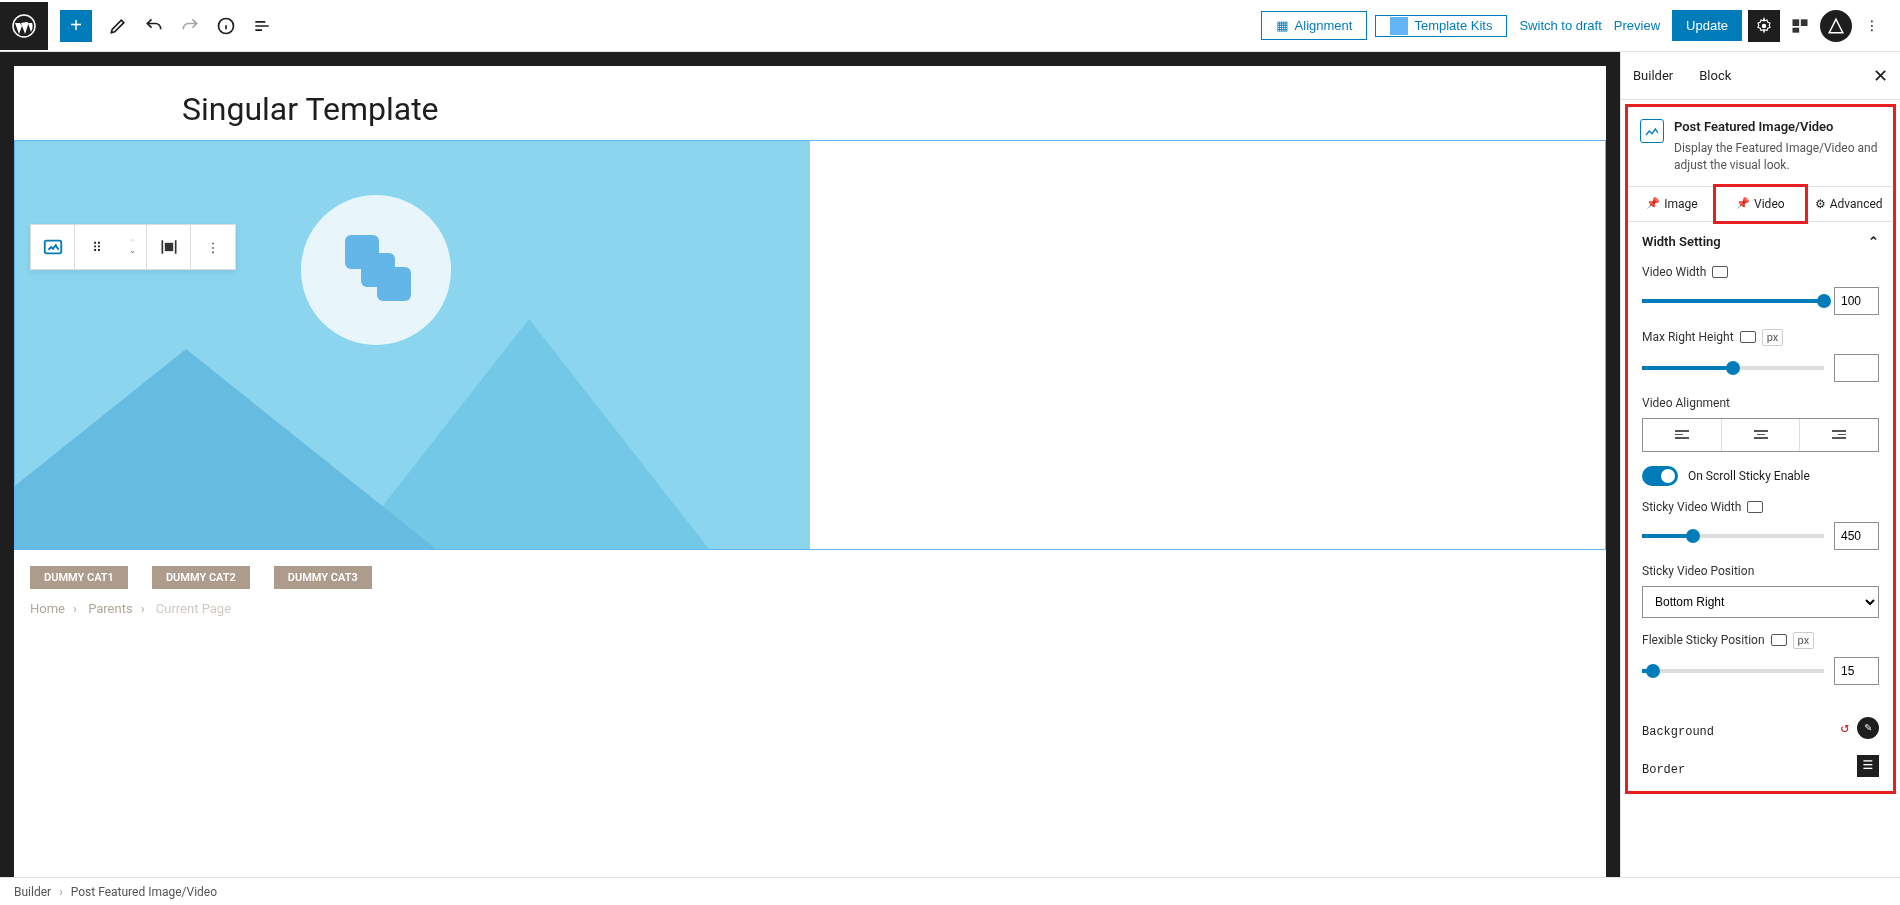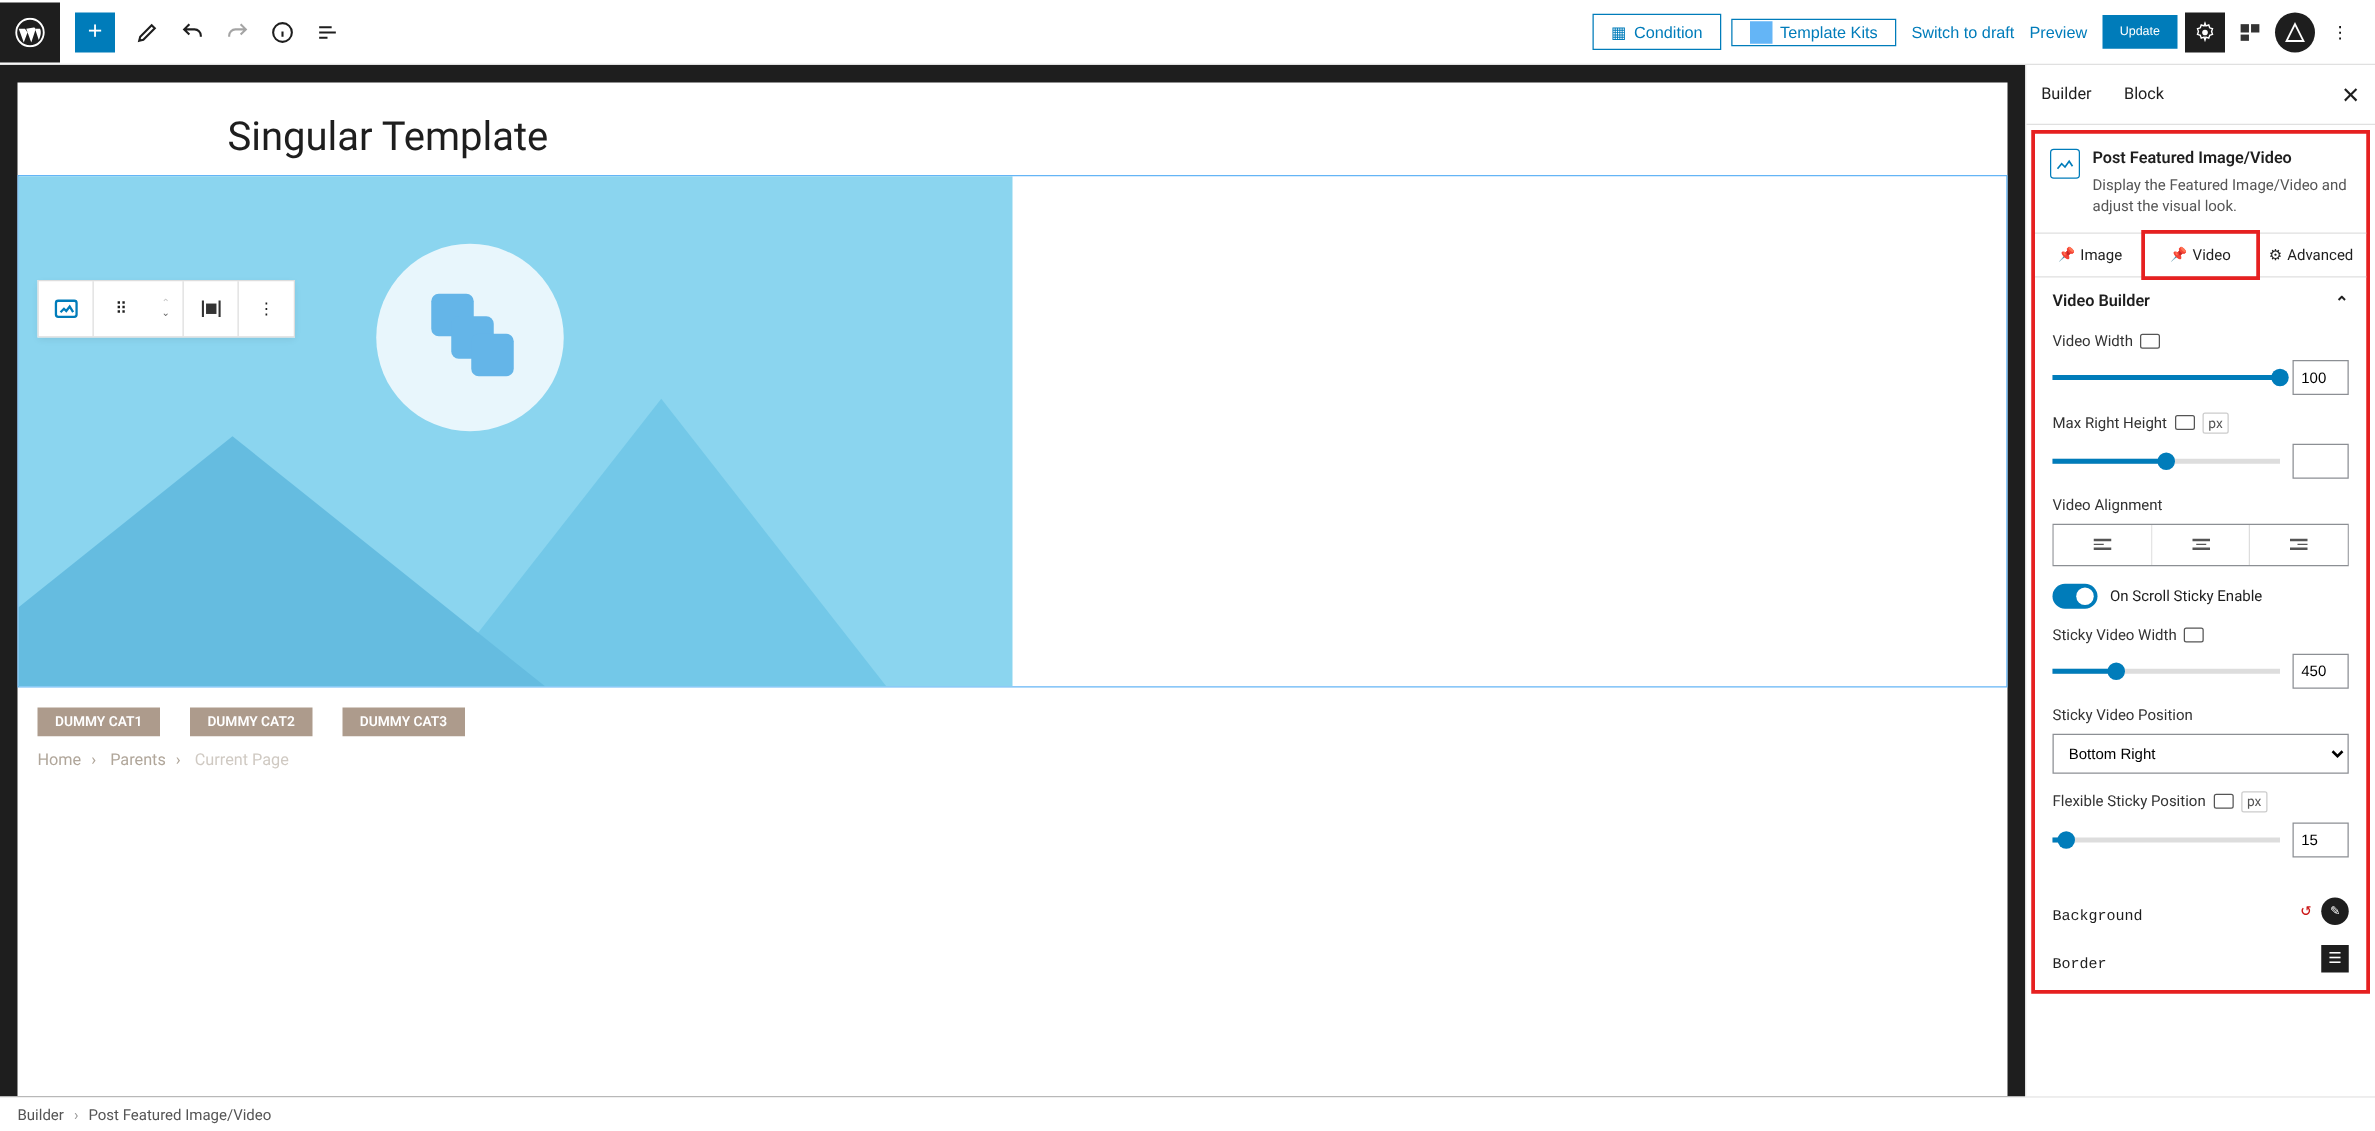--- a/index.html
+++ b/index.html
@@ -10,21 +10,21 @@
 .wp-logo { width: 48px; height: 48px; background: #1e1e1e; display: flex; align-items: center; justify-content: center; margin-left: -8px; margin-right: 12px; }
 .wp-logo svg { width: 24px; height: 24px; fill: #fff; }
 .btn-add { width: 32px; height: 32px; background: #007cba; color: #fff; border: none; display: flex; align-items: center; justify-content: center; font-size: 20px; cursor: pointer; margin-right: 8px; }
 .tool-icon { width: 32px; height: 32px; background: none; border: none; display: flex; align-items: center; justify-content: center; cursor: pointer; margin: 0 2px; color: #1e1e1e; }
 .tool-icon svg { width: 20px; height: 20px; }
 .topbar-spacer { flex: 1; }
 .btn-condition { border: 1px solid #007cba; background: #fff; color: #007cba; padding: 6px 14px; cursor: pointer; margin-right: 8px; display: flex; align-items: center; gap: 6px; font-size: 13px; }
 .btn-template-kits { border: 1px solid #007cba; background: #fff; color: #007cba; padding: 1px 14px; cursor: pointer; margin-right: 12px; display: flex; align-items: center; gap: 6px; font-size: 13px; }
 .tk-icon { width: 18px; height: 18px; background: #64b5f6; display: inline-block; }
 .btn-link { background: none; border: none; color: #007cba; cursor: pointer; margin-right: 12px; font-size: 13px; }
-.btn-update { background: #007cba; color: #fff; border: none; padding: 8px 14px; cursor: pointer; margin-right: 6px; font-size: 10px; }
+.btn-update { background: #007cba; color: #fff; border: none; padding: 8px 14px; cursor: pointer; margin-right: 6px; font-size: 13px; }
 .btn-dark { width: 32px; height: 32px; background: #1e1e1e; color: #fff; border: none; display: flex; align-items: center; justify-content: center; cursor: pointer; margin-right: 4px; }
 .btn-dark svg { width: 18px; height: 18px; fill: #fff; }
 .btn-icon-sq { width: 32px; height: 32px; background: #fff; border: none; display: flex; align-items: center; justify-content: center; cursor: pointer; margin-right: 4px; }
 
 
 .main { display: flex; height: calc(100vh - 52px - 28px); }
 .canvas-area { flex: 1; background: #1e1e1e; padding: 14px 14px 0 14px; overflow: auto; position: relative; }
 .canvas { background: #fff; min-height: 100%; padding: 0; position: relative; }
 .page-title { font-size: 32px; font-weight: 400; padding: 24px 0 12px 168px; color: #1e1e1e; }
 
@@ -135,21 +135,21 @@
       </svg>
     </button>
   <button class="tool-icon">
       <svg viewBox="0 0 24 24" fill="none" stroke="currentColor" stroke-width="2">
         <path d="M4 7h12M4 12h16M4 17h8"></path>
       </svg>
     </button>
   <div class="topbar-spacer"></div>
   <button class="btn-condition">
       <span>▦</span>
-      <span>Condition</span>
+      <span>Alignment</span>
     </button>
   <button class="btn-template-kits">
       <span class="tk-icon"></span>
       <span>Template Kits</span>
     </button>
   <button class="btn-link">Switch to draft</button>
   <button class="btn-link">Preview</button>
   <button class="btn-update">Update</button>
   <button class="btn-dark">
       <svg viewBox="0 0 24 24">
@@ -256,21 +256,21 @@
               <span class="pin-icon">📌</span>
               <span>Video</span>
             </div>
           <div class="sub-tab">
               <span>⚙</span>
               <span>Advanced</span>
             </div>
         </div>
 
         <div class="panel-title">
-          <span>Video Builder</span>
+          <span>Width Setting</span>
             <span>⌃</span>
         </div>
 
         <div class="panel-body">
           <div class="field">
             <div class="field-label">
                 <span>Video Width</span>
                 <span class="resp-icon"></span>
               </div>
             <div class="slider-row">

